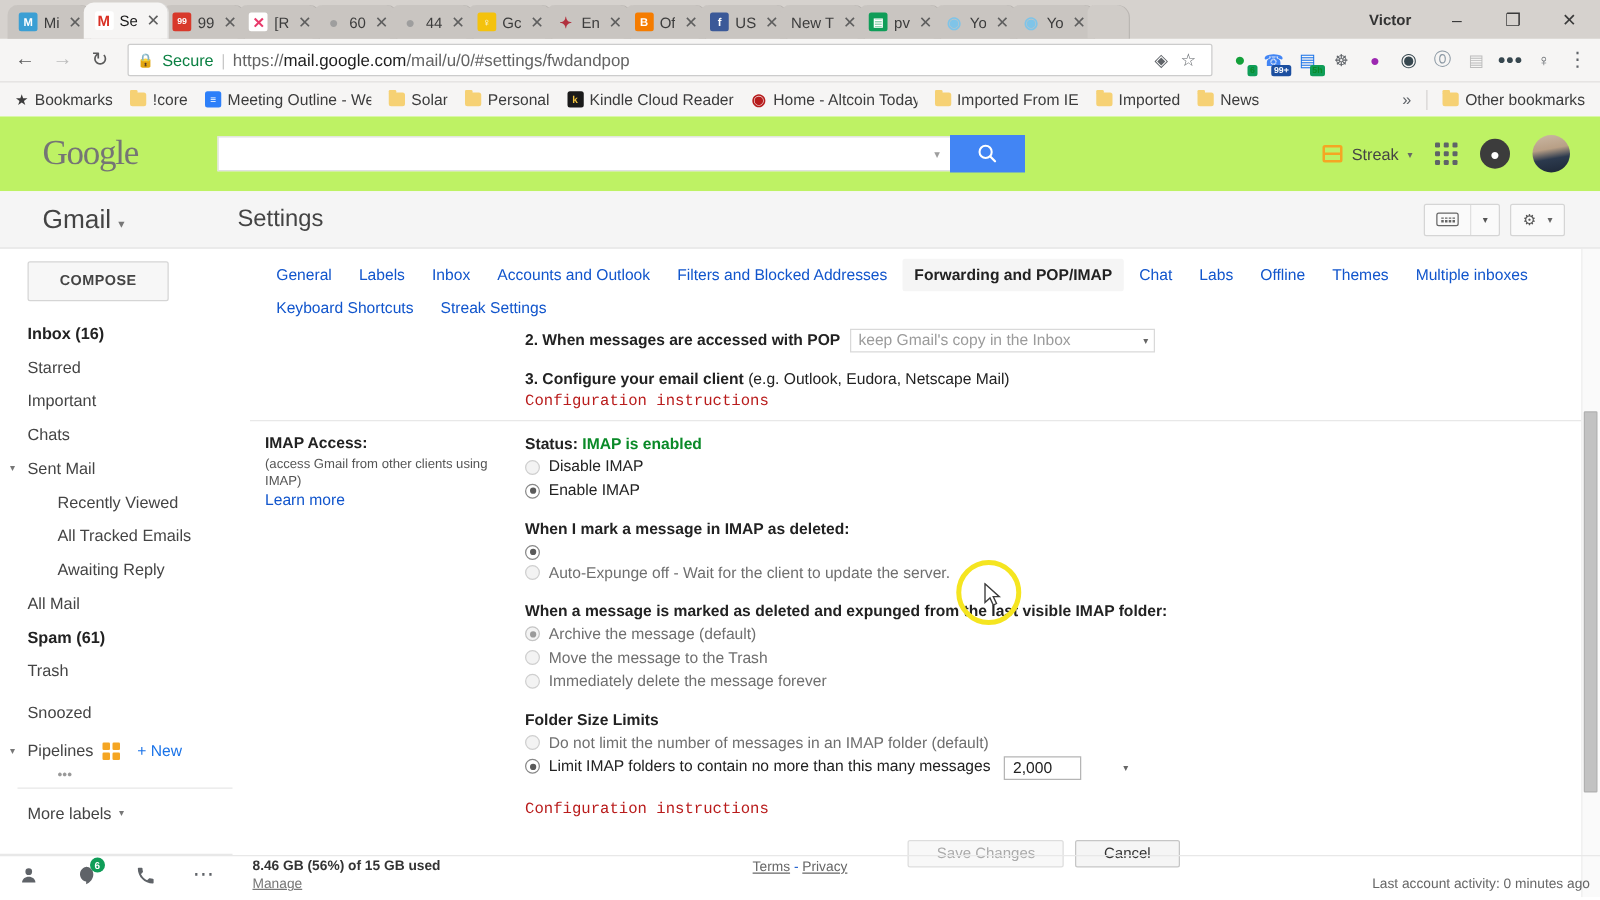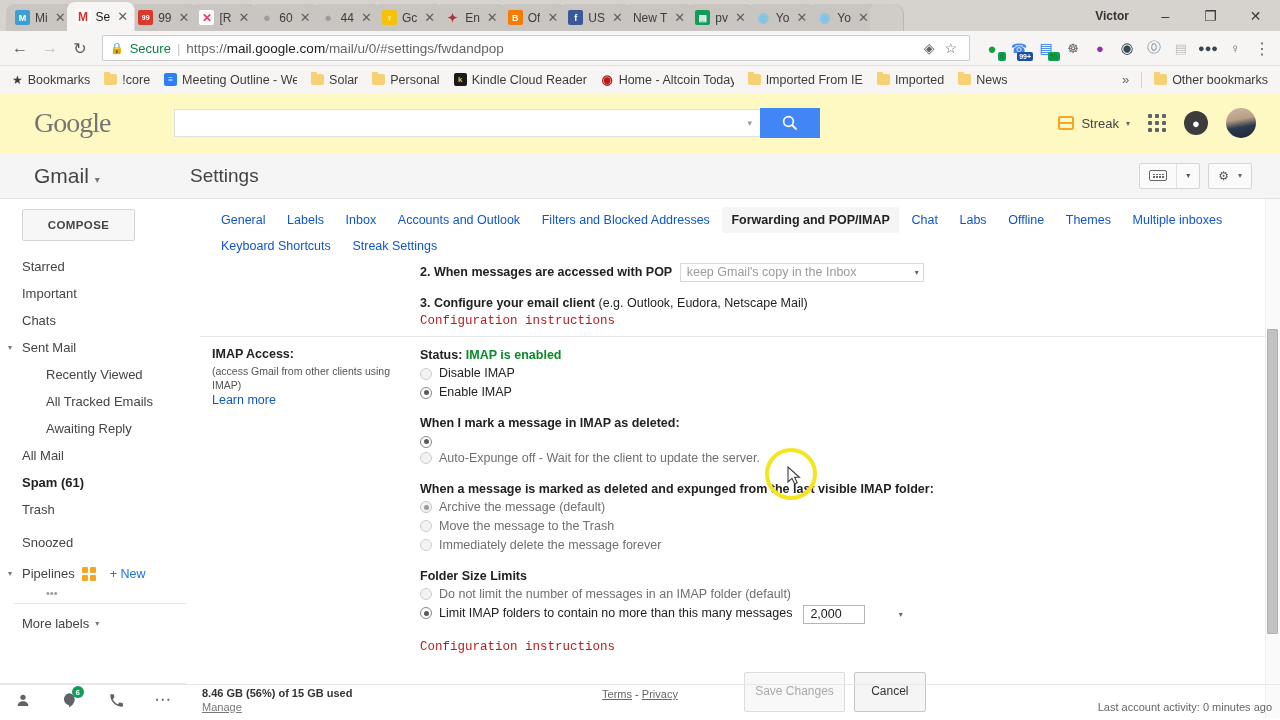--- a/index.html
+++ b/index.html
@@ -64,21 +64,21 @@
   .folder:after { content:""; position:absolute; top:-2px; left:0; width:6px; height:3px; background:#f6d174; border-radius:1px 1px 0 0; }
   .bmfav { width:13px; height:13px; flex:0 0 13px; border-radius:2px; display:flex;
     align-items:center; justify-content:center; font-size:8px; color:#fff; font-weight:bold; }
   .bmspacer { margin-left:auto; display:flex; align-items:center; gap:6px; }
   .chev { color:#5f6368; font-size:13px; padding:0 6px; }
   .vsep { width:1px; height:16px; background:#d6d4d2; }
 
   
   .page { width:1280px; height:625px; background:#fff; position:relative; overflow:hidden; }
 
-  .gheader { height:60px; background:#fef9c3; display:flex; align-items:center; padding:0 14px; }
+  .gheader { height:60px; background:#bef264; display:flex; align-items:center; padding:0 14px; }
   .glogo { font-size:28px; color:#757575; font-family:"Liberation Serif", serif;
     letter-spacing:-1px; width:160px; padding-left:20px; }
   .searchwrap { display:flex; align-items:center; }
   .searchbox { width:586px; height:28px; background:#fff; border:1px solid #e0e0e0;
     border-right:none; display:flex; align-items:center; padding:0 8px; }
   .searchbox .caret { margin-left:auto; color:#9e9e9e; font-size:9px; }
   .searchbtn { width:60px; height:30px; background:#4285f4; display:flex;
     align-items:center; justify-content:center; color:#fff; }
   .hright { margin-left:auto; display:flex; align-items:center; gap:18px; padding-right:10px; }
   .streak { display:flex; align-items:center; gap:7px; font-size:13px; color:#444; }
@@ -164,21 +164,21 @@
   .radio.on:after { content:""; position:absolute; left:2.5px; top:2.5px; width:5px;
     height:5px; border-radius:50%; background:#5a5a5a; }
   .radio.dim { border-color:#cfcfcf; background:#f3f3f3; }
   .radio.ondim { border-color:#c4c4c4; background:#f3f3f3; }
   .radio.ondim:after { content:""; position:absolute; left:2.5px; top:2.5px; width:5px;
     height:5px; border-radius:50%; background:#9a9a9a; }
   .txtdim { color:#6f6f6f; }
   .gap { height:13px; }
 
   .btnrow { display:flex; justify-content:center; gap:9px; margin:16px 0 0 0; padding-bottom:8px; }
-  .gbtn { height:40px; min-width:72px; padding:0 10px; border:1px solid #c6c6c6;
+  .gbtn { height:22px; min-width:72px; padding:0 22px; border:1px solid #c6c6c6;
     background:#f5f5f5; border-radius:2px; display:flex; align-items:center;
     justify-content:center; font-size:12px; color:#333; }
   .gbtn.disabled { color:#aaa; background:#f8f8f8; border-color:#ddd; }
 
   .footer { position:absolute; left:0; bottom:0; width:1280px; height:34px;
     border-top:1px solid #e8e8e8; font-size:11px; color:#555; }
   .footer .stor { position:absolute; left:202px; top:2px; font-weight:bold; color:#333; font-size:11px; }
   .footer .manage { position:absolute; left:202px; top:16px; color:#777; font-size:11px; }
   .footer .terms { position:absolute; left:50%; transform:translateX(-50%); top:3px; color:#1155cc; }
   .footer .terms a { color:#666; text-decoration:underline; }
@@ -422,20 +422,23 @@
         <span class="seg" style="font-size:8px;padding-left:0;color:#666">▾</span>
       </div>
     </div>
   </div>
 
   <div class="body">
 
     <div class="sidebar">
       <div class="compose">COMPOSE</div>
 
+      <div class="navitem bold">
+          <span>Inbox (16)</span>
+        </div>
       <div class="navitem">
           <span>Starred</span>
         </div>
       <div class="navitem">
           <span>Important</span>
         </div>
       <div class="navitem">
           <span>Chats</span>
         </div>
       <div class="navitem">

